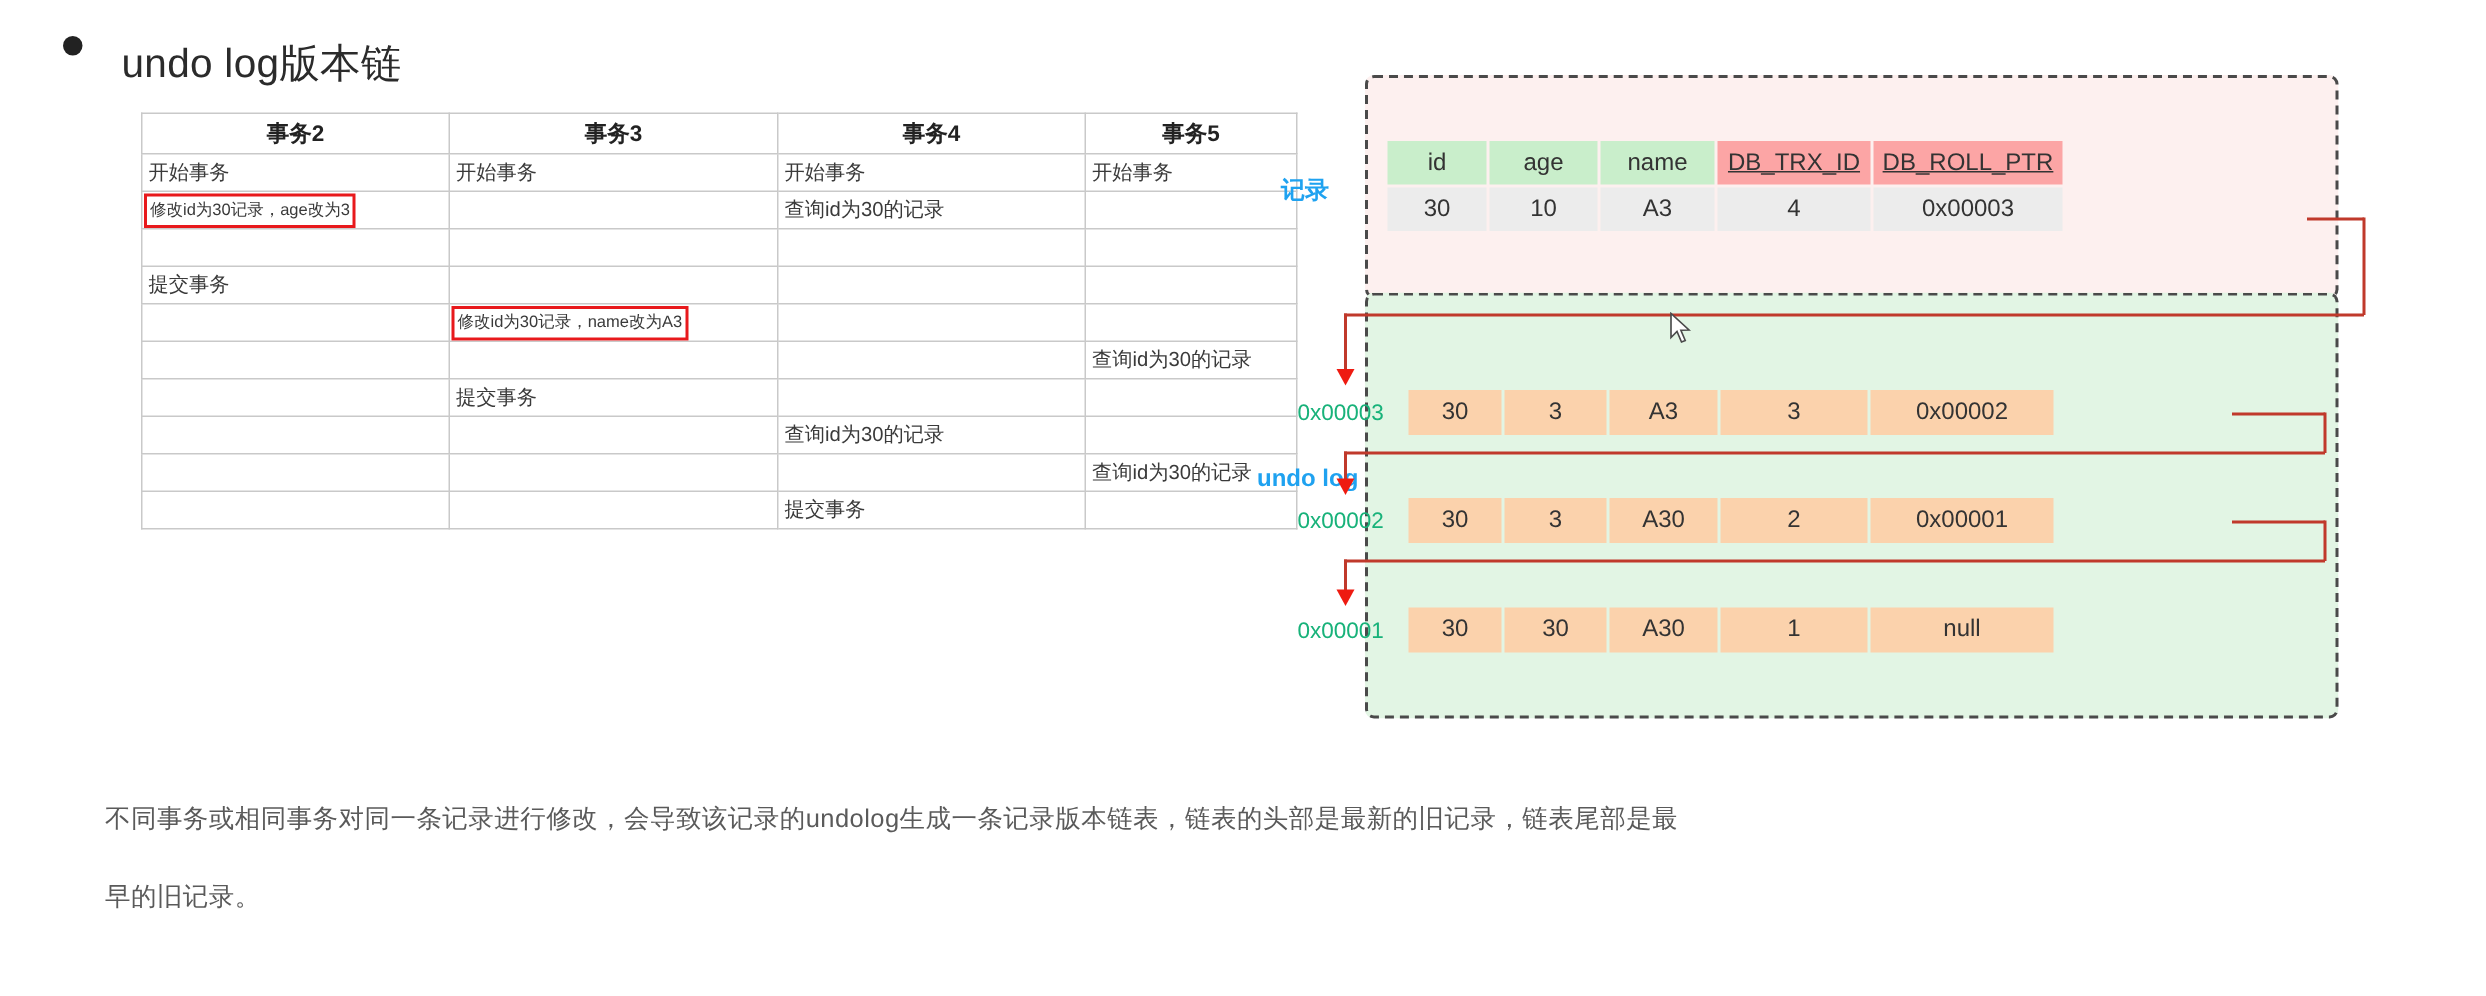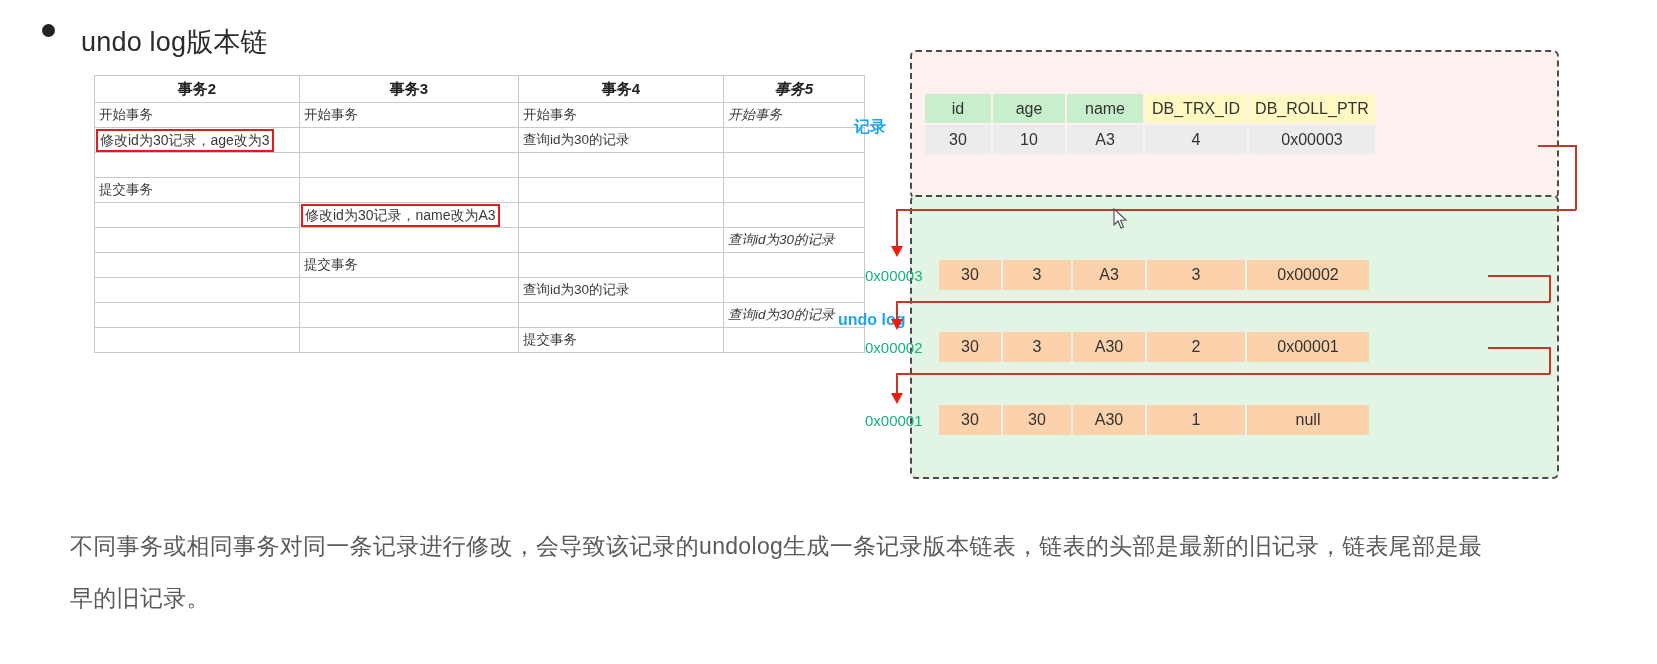--- a/index.html
+++ b/index.html
@@ -46,28 +46,28 @@
   .sheet th{
     text-align:center;
     font-weight:bold;
     font-size:15px;
     color:#222;
     height:26px;
   }
   .c0{width:196px;}
   .c1{width:210px;}
   .c2{width:196px;}
-  .c3{width:132px;font-style:italic;}
+  .c3{width:132px;}
   .cell-box{
     display:inline-block;
     border:2px solid #e8191c;
     padding:0 2px;
     margin:-1px -3px;
     line-height:19px;
-    font-size:14px;
+    font-size:11px;
     position:relative;
     background:#fff;
     z-index:3;
     white-space:nowrap;
   }
 
   
   .diagram{position:absolute; left:830px; top:40px; width:820px; height:450px;}
 
   .panel-record{
@@ -102,21 +102,21 @@
   }
   .rec-table td{
     height:29px;
     text-align:center;
     font-size:16px;
     color:#333;
     padding:0 2px;
     white-space:nowrap;
   }
   .rh-green{background:#c9eecb;}
-  .rh-gray{background:#fef9c3;}
+  .rh-gray{background:#fca5a5;text-decoration:underline;}
   .rv{background:#ececec;}
   .w-id{width:62px;}
   .w-age{width:68px;}
   .w-name{width:72px;margin-left:24px;}
   .w-trx{width:98px;}
   .w-ptr{width:122px;}
 
   
   .undo-row{
     position:absolute;
@@ -162,21 +162,21 @@
   
   .cursor{
     position:absolute; left:1113px; top:208px;
     width:16px;height:24px;
     z-index:30;
   }
 
   
   .para{
     position:absolute; left:70px; top:520px; width:1500px;
-    font-size:23px;
+    font-size:17px;
     color:#5a5a5a;
     line-height:52px;
     letter-spacing:.3px;
   }
 </style>
 </head>
 <body>
 
 <div class="heading">
   <span class="bullet"></span>

